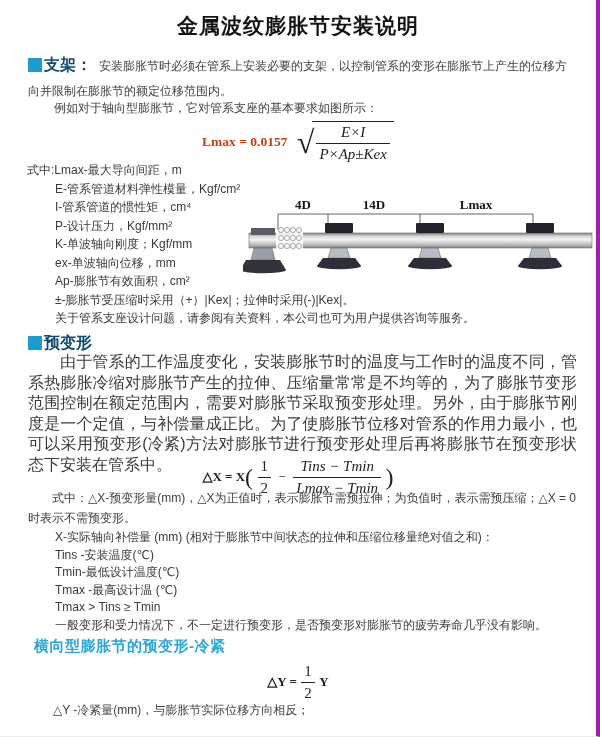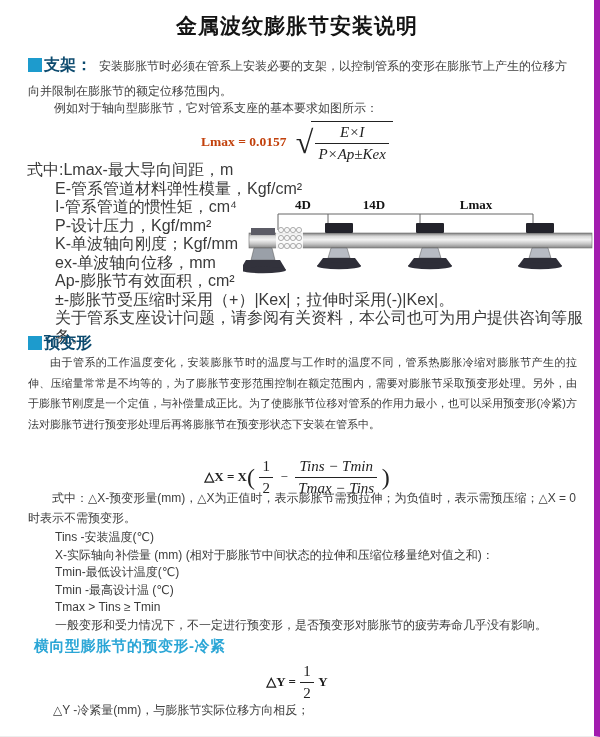--- a/index.html
+++ b/index.html
@@ -1,19 +1,19 @@
 <!DOCTYPE html>
 <html><head>
 <meta charset="utf-8">
 <style>
   html,body{margin:0;padding:0;background:#ffffff;}
   .page{
     position:relative;width:600px;height:737px;margin:0 auto;background:#ffffff;
     font-family:"Liberation Sans","DejaVu Sans",sans-serif;color:#3a3a3a;overflow:hidden;
-    border-right:6px solid #a21caf;border-bottom:1px solid #ededed;box-sizing:border-box;
+    border-right:4px solid #a21caf;border-bottom:1px solid #ededed;box-sizing:border-box;
   }
   .abs{position:absolute;}
   .title{
     top:12px;left:0;width:100%;text-align:center;
     font-size:21px;font-weight:bold;color:#141414;letter-spacing:1px;
   }
   .sec-head-line{font-size:12px;line-height:25px;color:#3a3a3a;}
   .sq{
     display:inline-block;width:14px;height:14px;background:#1d9bcd;
     vertical-align:-2px;margin-right:2px;
@@ -27,25 +27,25 @@
   .radical{display:inline-flex;align-items:center;margin-left:5px;vertical-align:middle;}
   .rad-sign{font-family:"Liberation Serif",serif;font-size:32px;font-weight:normal;line-height:28px;color:#222;margin-right:-2px;}
   .radicand{border-top:1.5px solid #222;padding:1px 4px 0 4px;display:inline-block;}
   .frac{display:inline-block;text-align:center;vertical-align:middle;font-family:"Liberation Serif",serif;font-style:italic;font-size:15px;line-height:1.25;color:#222;}
   .frac .num{display:block;border-bottom:1px solid #222;padding:0 3px 1px 3px;}
   .frac .den{display:block;padding:1px 3px 0 3px;}
   .paren{font-family:"Liberation Serif",serif;font-size:24px;font-weight:normal;color:#222;vertical-align:middle;line-height:1;}
   .f-op{font-family:"Liberation Serif",serif;font-size:13px;color:#222;vertical-align:middle;padding:0 3px;}
   .f-var{font-family:"Liberation Serif",serif;font-weight:bold;font-size:13px;color:#222;vertical-align:middle;}
   
-  .deflist{font-size:16px;line-height:18.5px;color:#3a3a3a;}
+  .deflist{font-size:12px;line-height:18.5px;color:#3a3a3a;}
   .deflist .dl-sub{padding-left:28px;}
   .deflist2{font-size:12px;line-height:17.6px;color:#3a3a3a;}
   .h-blue{color:#2ba6d6;font-size:15px;font-weight:bold;letter-spacing:0.5px;}
-  .para{font-size:11px;line-height:20.5px;color:#3a3a3a;text-align:justify;}
+  .para{font-size:16px;line-height:20.5px;color:#3a3a3a;text-align:justify;}
   .dim-label{font-family:"Liberation Serif","DejaVu Serif",serif;font-weight:bold;font-size:13px;fill:#141414;}
 </style>
 </head>
 <body>
 
 <div class="page">
 
   <div class="abs title">金属波纹膨胀节安装说明</div>
 
   <div class="abs sec-head-line" style="left:28px;top:52px;width:550px;">
@@ -147,31 +147,31 @@
     <span class="sq"></span><span class="sec-label">预变形</span>
   </div>
 
   <div class="abs para indent" style="left:28px;top:352px;width:549px;">由于管系的工作温度变化，安装膨胀节时的温度与工作时的温度不同，管系热膨胀冷缩对膨胀节产生的拉伸、压缩量常常是不均等的，为了膨胀节变形范围控制在额定范围内，需要对膨胀节采取预变形处理。另外，由于膨胀节刚度是一个定值，与补偿量成正比。为了使膨胀节位移对管系的作用力最小，也可以采用预变形(冷紧)方法对膨胀节进行预变形处理后再将膨胀节在预变形状态下安装在管系中。</div>
 
 
   <div class="abs formula" style="top:457px;">
     <span class="f-var">△X = X</span><span class="paren">(</span>
     <span class="frac" style="font-style:normal;"><span class="num">1</span><span class="den">2</span></span>
     <span class="f-op">−</span>
-    <span class="frac"><span class="num">Tins − Tmin</span><span class="den">Tmax − Tins</span></span>
+    <span class="frac"><span class="num">Tins − Tmin</span><span class="den">Lmax − Tmin</span></span>
     <span class="paren">)</span>
   </div>
 
   <div class="abs body-text indent" style="left:28px;top:488px;width:549px;line-height:20px;">式中：△X-预变形量(mm)，△X为正值时，表示膨胀节需预拉伸；为负值时，表示需预压缩；△X = 0时表示不需预变形。</div>
 
   <div class="abs deflist2" style="left:55px;top:529px;width:530px;">
+    <div>X-实际轴向补偿量 (mm) (相对于膨胀节中间状态的拉伸和压缩位移量绝对值之和)：</div>
     <div>Tins -安装温度(℃)</div>
-    <div>X-实际轴向补偿量 (mm) (相对于膨胀节中间状态的拉伸和压缩位移量绝对值之和)：</div>
     <div>Tmin-最低设计温度(℃)</div>
-    <div>Tmin -最高设计温 (℃)</div>
+    <div>Tmax -最高设计温 (℃)</div>
     <div>Tmax &gt; Tins ≥ Tmin</div>
     <div>一般变形和受力情况下，不一定进行预变形，是否预变形对膨胀节的疲劳寿命几乎没有影响。</div>
   </div>
 
   <div class="abs h-blue" style="left:34px;top:637px;">横向型膨胀节的预变形-冷紧</div>
 
   <div class="abs formula" style="top:662px;">
     <span class="f-var">△Y =</span>
     <span class="frac" style="font-style:normal;"><span class="num">1</span><span class="den">2</span></span>
     <span class="f-var">Y</span>

